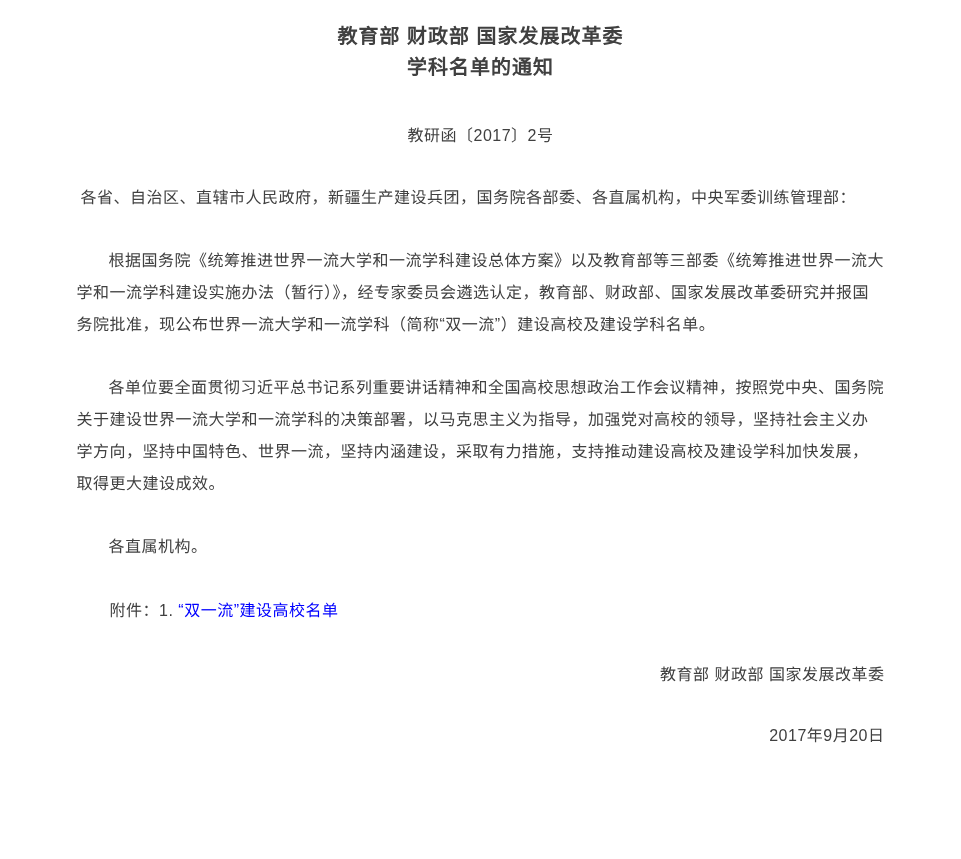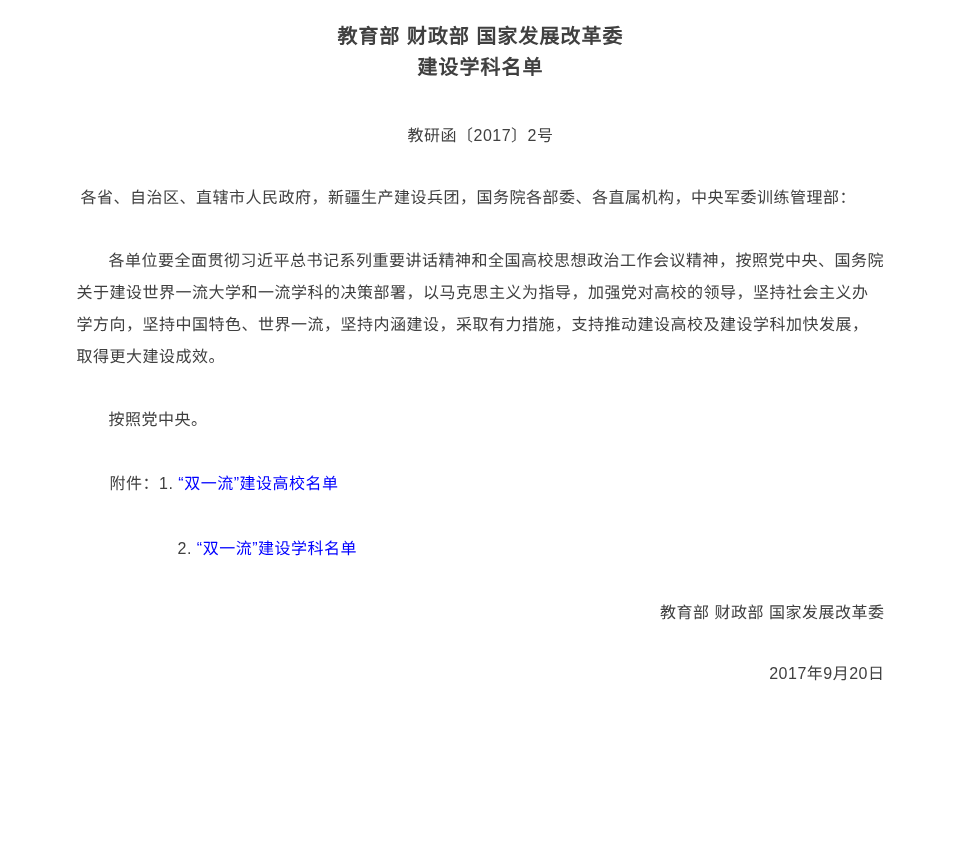--- a/index.html
+++ b/index.html
@@ -67,34 +67,34 @@
   }
 </style>
 </head>
 <body>
 
 <div class="page">
   <div class="doc">
 
     <h1 class="title">
       <span class="title-line">教育部 财政部 国家发展改革委</span>
-      <span class="title-line">建设学科名单</span>
+      <span class="title-line">学科名单的通知</span>
     </h1>
 
     <p class="doc-number">教研函〔2017〕2号</p>
 
     <p class="salutation">各省、自治区、直辖市人民政府，新疆生产建设兵团，国务院各部委、各直属机构，中央军委训练管理部：</p>
 
+    <p class="para">根据国务院《统筹推进世界一流大学和一流学科建设总体方案》以及教育部等三部委《统筹推进世界一流大学和一流学科建设实施办法（暂行）》，经专家委员会遴选认定，教育部、财政部、国家发展改革委研究并报国务院批准，现公布世界一流大学和一流学科（简称“双一流”）建设高校及建设学科名单。</p>
 
     <p class="para">各单位要全面贯彻习近平总书记系列重要讲话精神和全国高校思想政治工作会议精神，按照党中央、国务院关于建设世界一流大学和一流学科的决策部署，以马克思主义为指导，加强党对高校的领导，坚持社会主义办学方向，坚持中国特色、世界一流，坚持内涵建设，采取有力措施，支持推动建设高校及建设学科加快发展，取得更大建设成效。</p>
 
-    <p class="para">按照党中央。</p>
+    <p class="para">各直属机构。</p>
 
     <p class="attachment"><span>附件：</span><span>1. </span><a href="#" class="link">“双一流”建设高校名单</a></p>
 
-    <p class="attachment attachment-second"><span>2. </span><a href="#" class="link">“双一流”建设学科名单</a></p>
 
     <p class="signature">教育部 财政部 国家发展改革委</p>
 
     <p class="date">2017年9月20日</p>
 
   </div>
 </div>
 
 </body></html>

